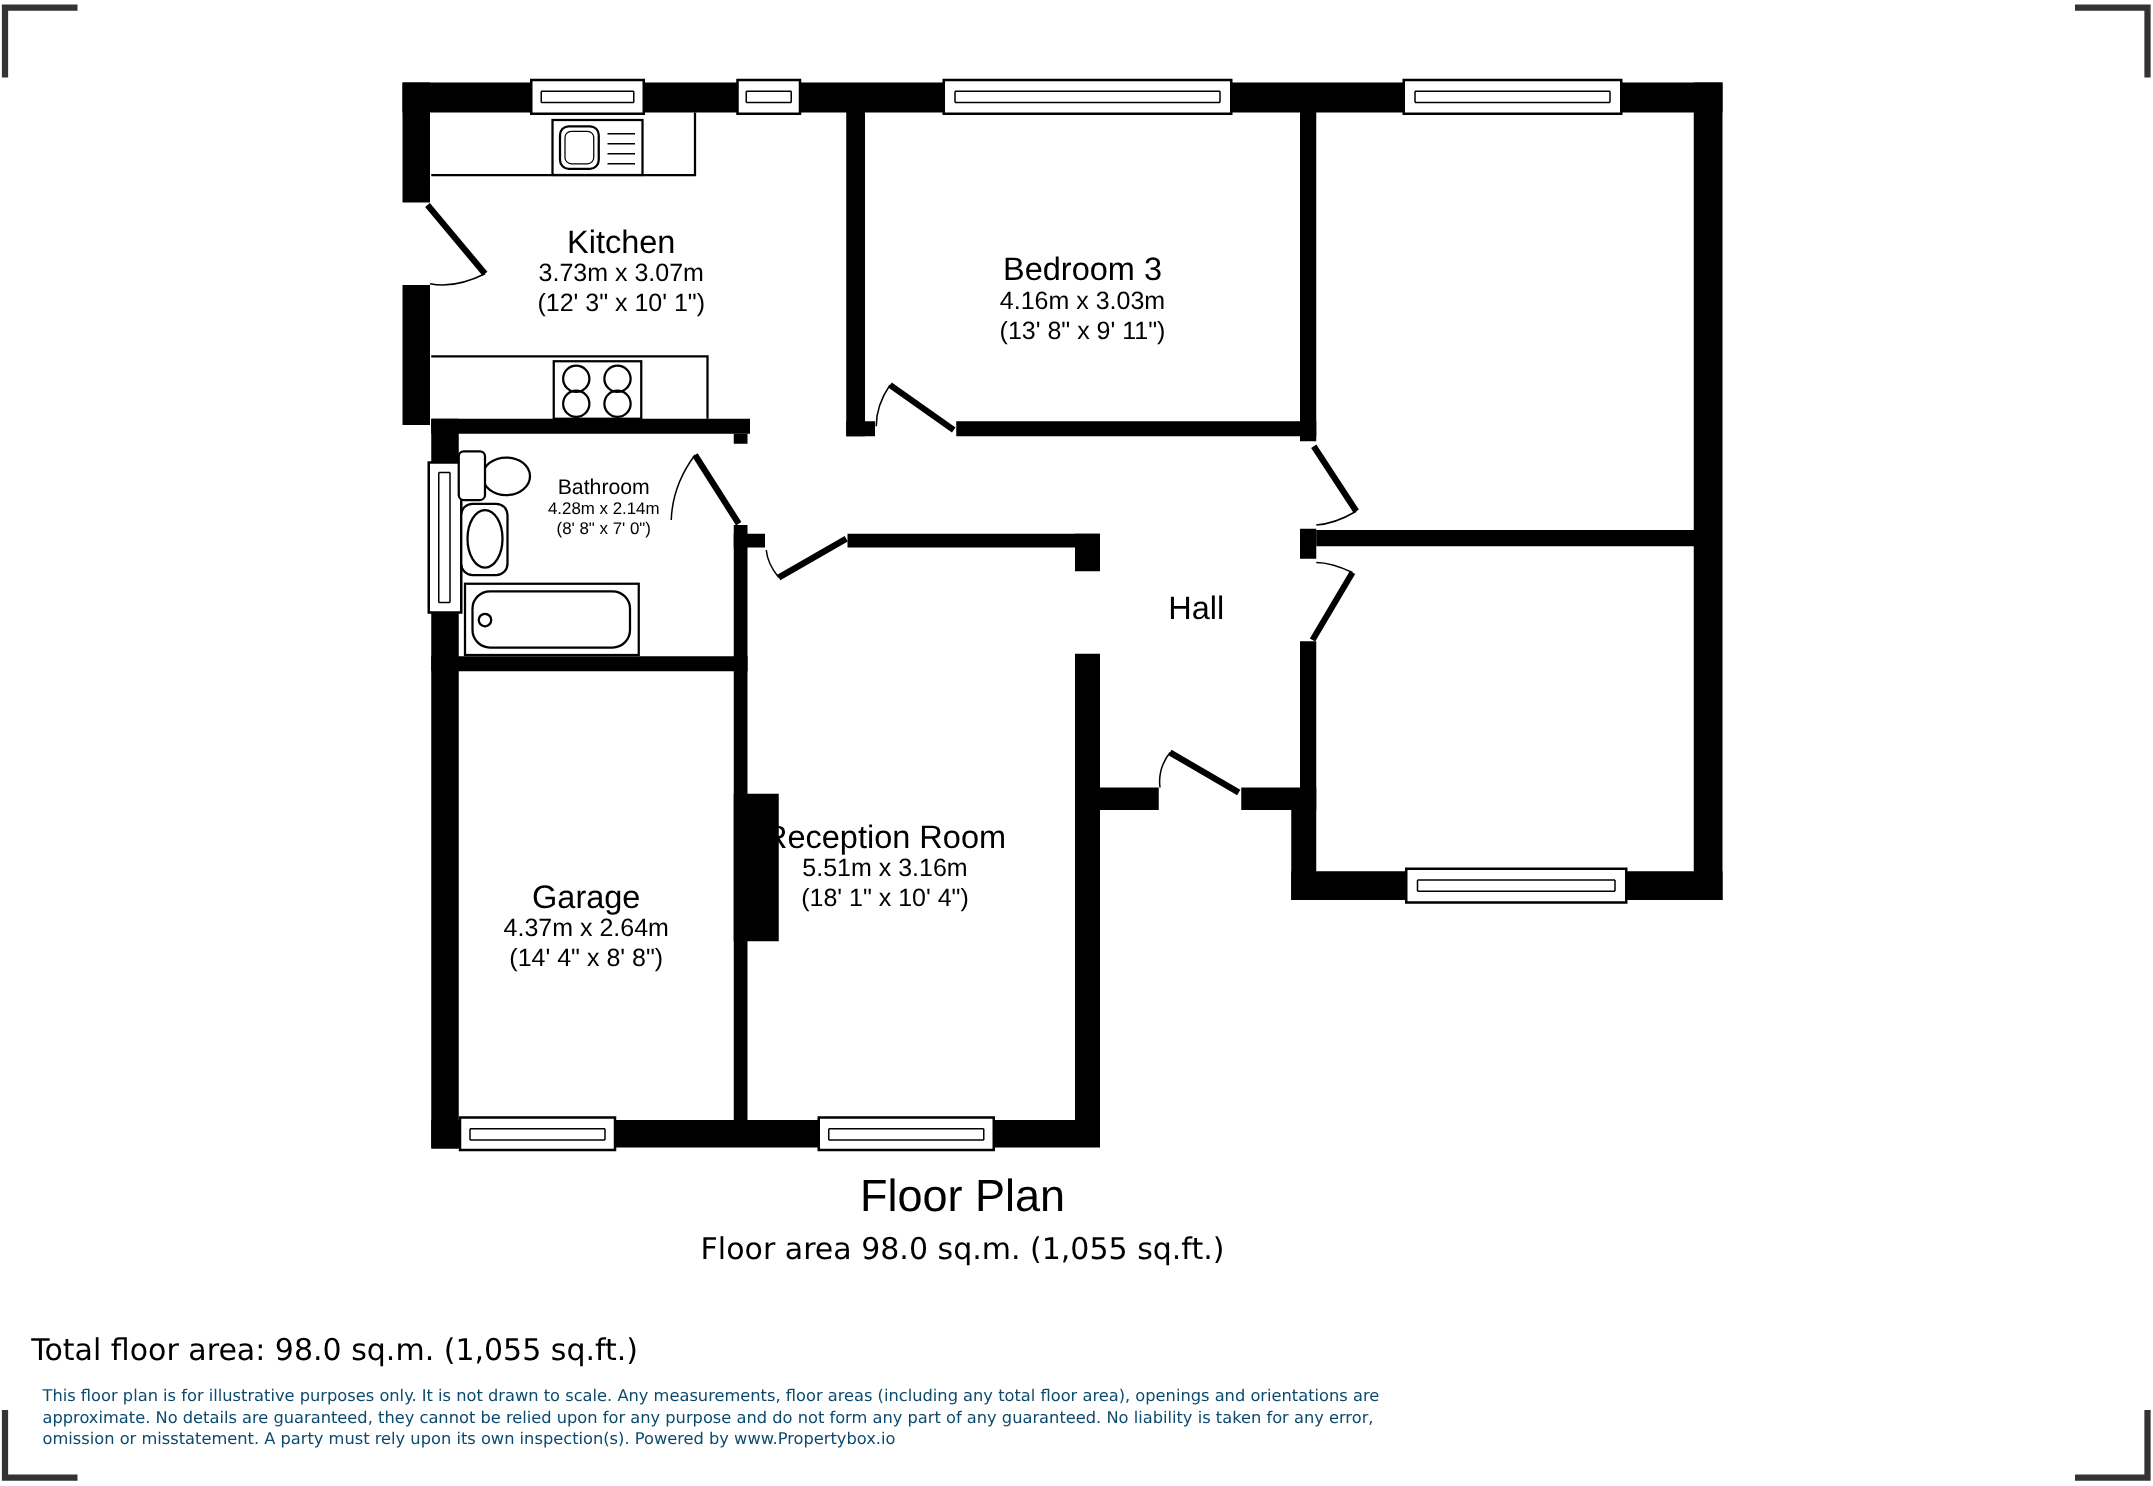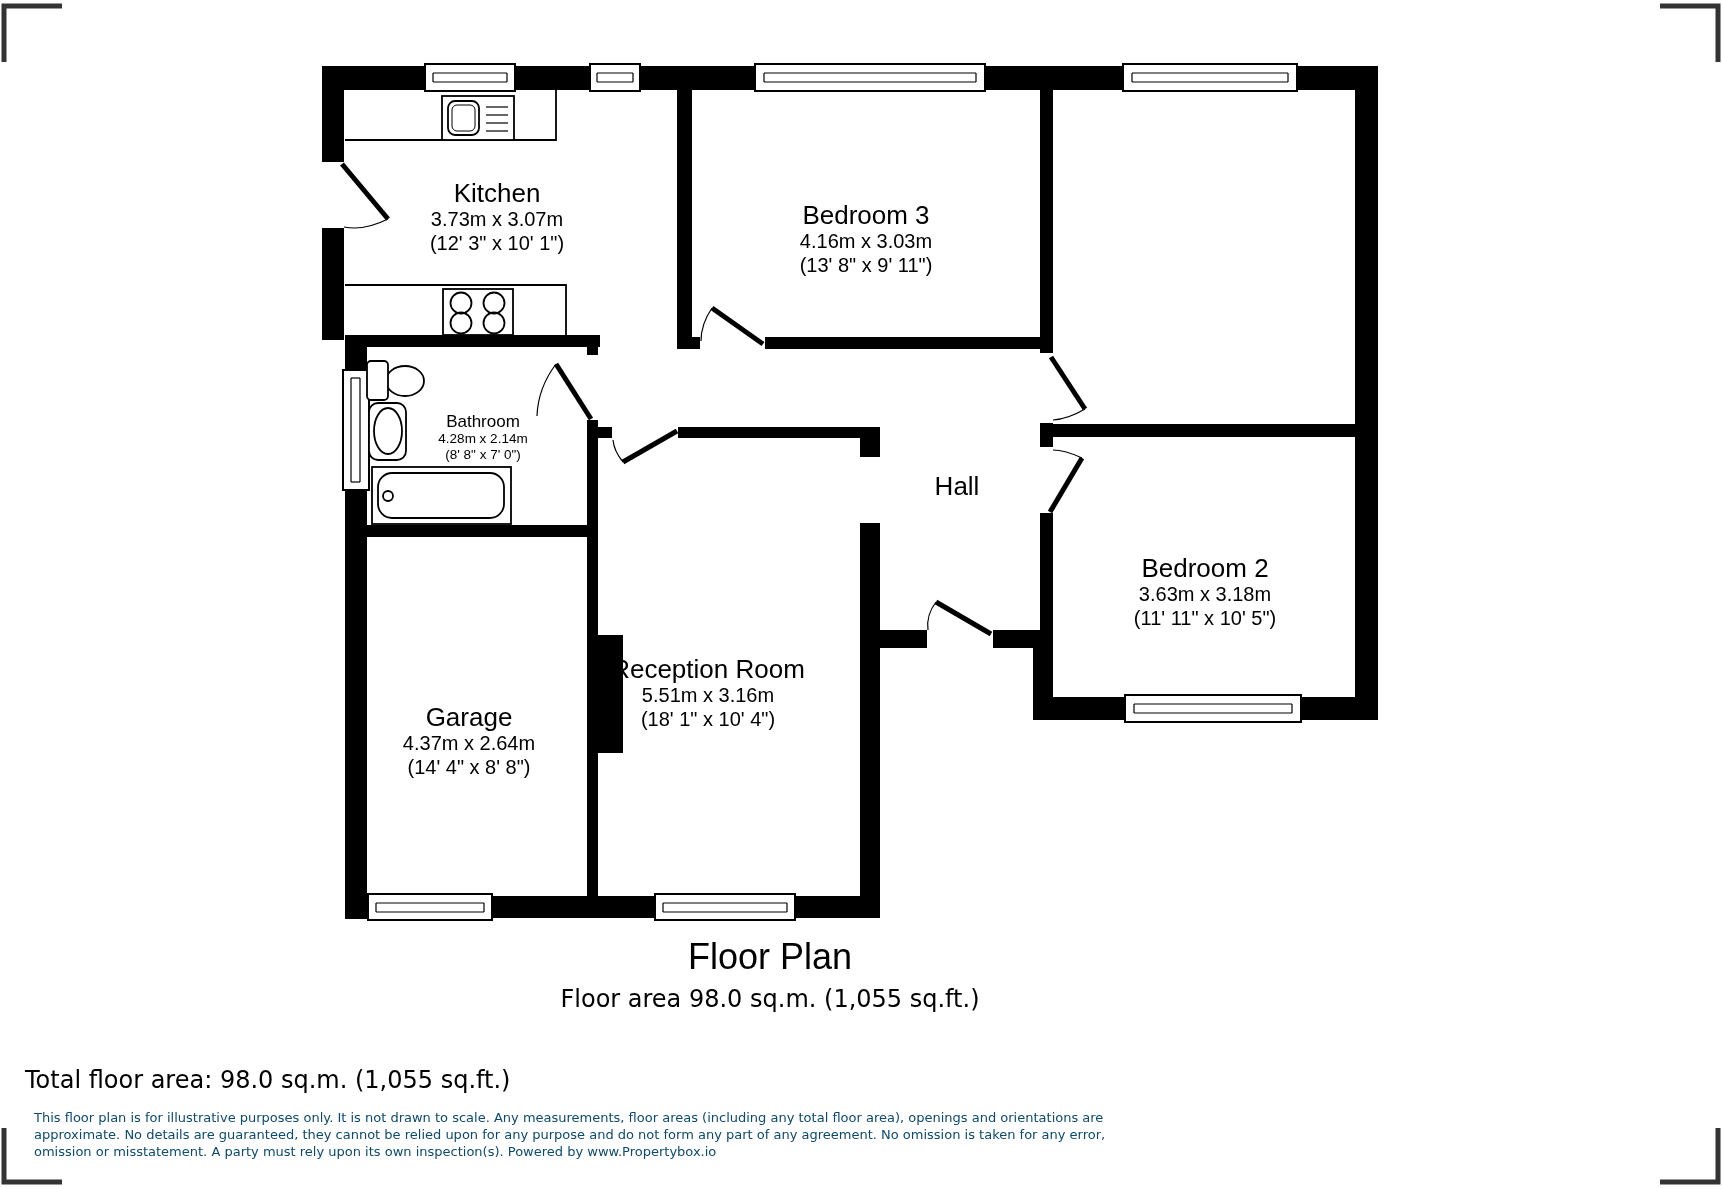--- a/index.html
+++ b/index.html
@@ -2,21 +2,21 @@
 <html><head>
 <meta charset="utf-8">
 <style>
   html,body{margin:0;padding:0;background:#ffffff;}
   .canvas{position:relative;width:1722px;height:1189px;background:#ffffff;overflow:hidden;
           font-family:"Liberation Sans",sans-serif;color:#000;}
   .plan-svg{position:absolute;left:0;top:0;width:1722px;height:1189px;}
   .room-label{position:absolute;transform:translateX(-50%);text-align:center;white-space:nowrap;}
   .room-name{font-size:26px;line-height:28px;}
   .room-dim{font-size:20px;line-height:24px;}
-  .room-label.small .room-name{font-size:17px;line-height:19px;margin-top:32px;}
+  .room-label.small .room-name{font-size:17px;line-height:19px;}
   .room-label.small .room-dim{font-size:13.5px;line-height:16px;}
   .plan-title{position:absolute;left:770px;top:938px;transform:translateX(-50%);
               font-size:36px;line-height:38px;white-space:nowrap;}
   .plan-subtitle{position:absolute;left:770px;top:986px;transform:translateX(-50%);
               font-size:24px;line-height:26px;white-space:nowrap;font-family:"DejaVu Sans",sans-serif;}
   .total-area{position:absolute;left:25px;top:1066px;font-size:24px;line-height:28px;
               font-family:"DejaVu Sans",sans-serif;white-space:nowrap;}
   .disclaimer{position:absolute;left:34px;top:1110px;width:1600px;
               font-size:13px;line-height:16.8px;color:#0c4a6e;
               font-family:"DejaVu Sans",sans-serif;}
@@ -209,41 +209,36 @@
   <div class="room-label small" style="left:483px;top:380px">
     <div class="room-name">Bathroom</div>
     <div class="room-dim">4.28m x 2.14m</div>
     <div class="room-dim">(8' 8" x 7' 0")</div>
   </div>
 
   <div class="room-label" style="left:957px;top:472px">
     <div class="room-name">Hall</div>
   </div>
 
-  <div class="room-label" style="left:1205px;top:554px">
-    <div class="room-name">Bedroom 2</div>
-    <div class="room-dim">3.63m x 3.18m</div>
-    <div class="room-dim">(11' 11" x 10' 5")</div>
-  </div>
 
   <div class="room-label" style="left:708px;top:655px">
     <div class="room-name">Reception Room</div>
     <div class="room-dim">5.51m x 3.16m</div>
     <div class="room-dim">(18' 1" x 10' 4")</div>
   </div>
 
   <div class="room-label" style="left:469px;top:703px">
     <div class="room-name">Garage</div>
     <div class="room-dim">4.37m x 2.64m</div>
     <div class="room-dim">(14' 4" x 8' 8")</div>
   </div>
 
   <div class="plan-title">Floor Plan</div>
   <div class="plan-subtitle">Floor area 98.0 sq.m. (1,055 sq.ft.)</div>
   <div class="total-area">Total floor area: 98.0 sq.m. (1,055 sq.ft.)</div>
 
   <div class="disclaimer">
     <div>This floor plan is for illustrative purposes only. It is not drawn to scale. Any measurements, floor areas (including any total floor area), openings and orientations are</div>
-    <div>approximate. No details are guaranteed, they cannot be relied upon for any purpose and do not form any part of any agreement. No omission is taken for any error,</div>
+    <div>approximate. No details are guaranteed, they cannot be relied upon for any purpose and do not form any part of any guaranteed. No liability is taken for any error,</div>
     <div>omission or misstatement. A party must rely upon its own inspection(s). Powered by www.Propertybox.io</div>
   </div>
 
 </div>
 
 </body></html>

